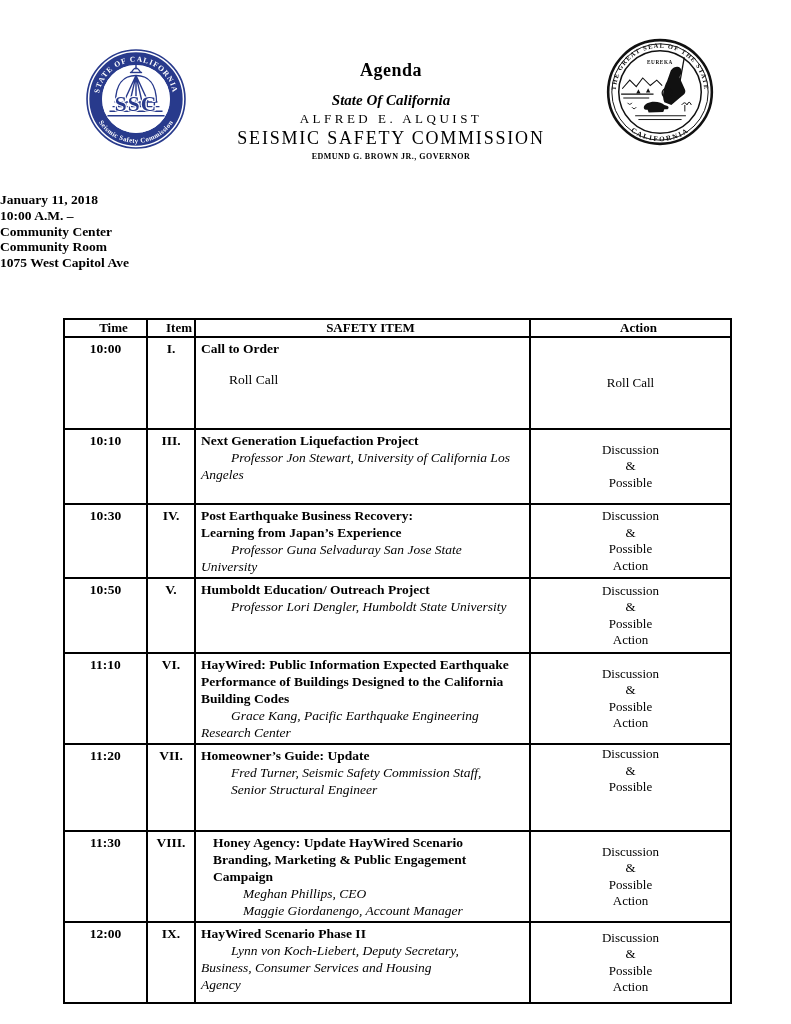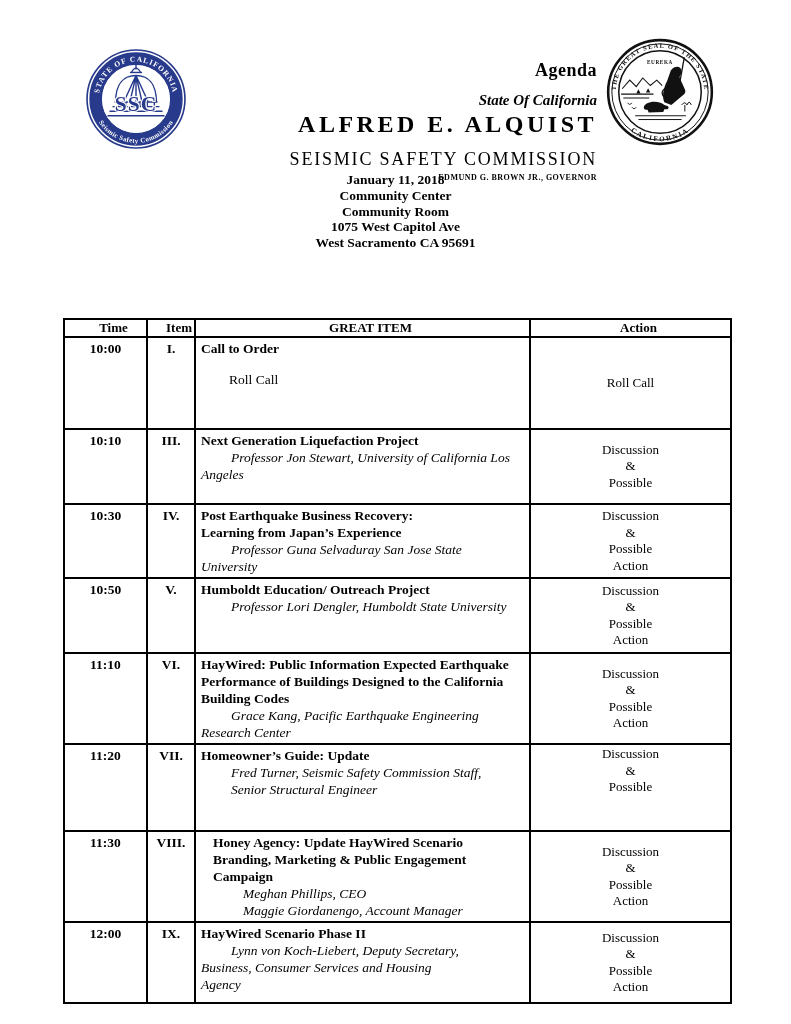--- a/index.html
+++ b/index.html
@@ -10,31 +10,31 @@
     color: #000;
     font-family: "Liberation Serif", "DejaVu Serif", serif;
     position: relative;
     overflow: hidden;
   }
 
   
   .doc-header { position: relative; height: 172px; }
   .ssc-logo   { position: absolute; left: 85px;  top: 45px; width: 102px; height: 108px; }
   .state-seal { position: absolute; left: 606px; top: 36px; width: 108px; height: 112px; }
-  .head-center{ position: absolute; left: 185px; right: 194px; top: 60px; text-align: right; }
+  .head-center{ position: absolute; left: 185px; right: 194px; top: 60px; text-align: center; }
 
   .agenda-title { font-size: 18px; font-weight: bold; letter-spacing: .5px; margin-bottom: 11px; }
   .state-line   { font-size: 15px; font-weight: bold; font-style: italic; margin-bottom: 2px; }
-  .org-line1    { font-size: 24px; letter-spacing: 3.5px; margin-bottom: 11px; font-weight: bold; }
+  .org-line1    { font-size: 13px; letter-spacing: 3.5px; margin-bottom: 1px; }
   .org-line2    { font-size: 18px; letter-spacing: 1.8px; }
   .gov-line     { font-size: 8px; font-weight: bold; letter-spacing: .5px; margin-top: 3px; }
 
   
   .event-block {
-    text-align: center;
+    margin-top: 20px; text-align: left;
     font-weight: bold; font-size: 13.5px; line-height: 15.8px;
   }
 
   
   table.agenda-table {
     position: absolute; top: 318px; left: 63px;
     width: 667px; border-collapse: collapse; table-layout: fixed;
   }
   .agenda-table th, .agenda-table td { border: 2px solid #000; padding: 0; }
   .agenda-table thead th {
@@ -143,38 +143,38 @@
           <path d="M27,72 H74 M30,75.5 H70" stroke-width=".9"></path>
           <path d="M70,62 q3,-4 5,0 q2,-5 4,0 M73,62 v6" stroke-width=".9"></path>
           <path d="M20,60 q2,3 4,0 M24,64 q2,3 4,0" stroke-width=".8"></path>
         </g>
       </svg>
     </div>
   </header>
 
   <section class="event-block">
     <div>January 11, 2018</div>
+    <div>10:00 A.M. –</div>
     <div>Community Center</div>
     <div>Community Room</div>
     <div>1075 West Capitol Ave</div>
-    <div>West Sacramento CA 95691</div>
   </section>
 
   <table class="agenda-table">
     <colgroup>
       <col style="width:83px">
         <col style="width:48px">
         <col style="width:335px">
         <col style="width:201px">
     </colgroup>
     <thead>
       <tr>
         <th>Time</th>
         <th>Item</th>
-        <th>GREAT ITEM</th>
+        <th>SAFETY ITEM</th>
         <th>Action</th>
       </tr>
     </thead>
     <tbody id="agenda-body">
         <tr>
           <td class="time-cell">10:00</td>
           <td class="item-cell">I.</td>
           <td class="agenda-cell">
             <div class="item-title">Call to Order</div>
             <div class="item-plain">Roll Call</div>

